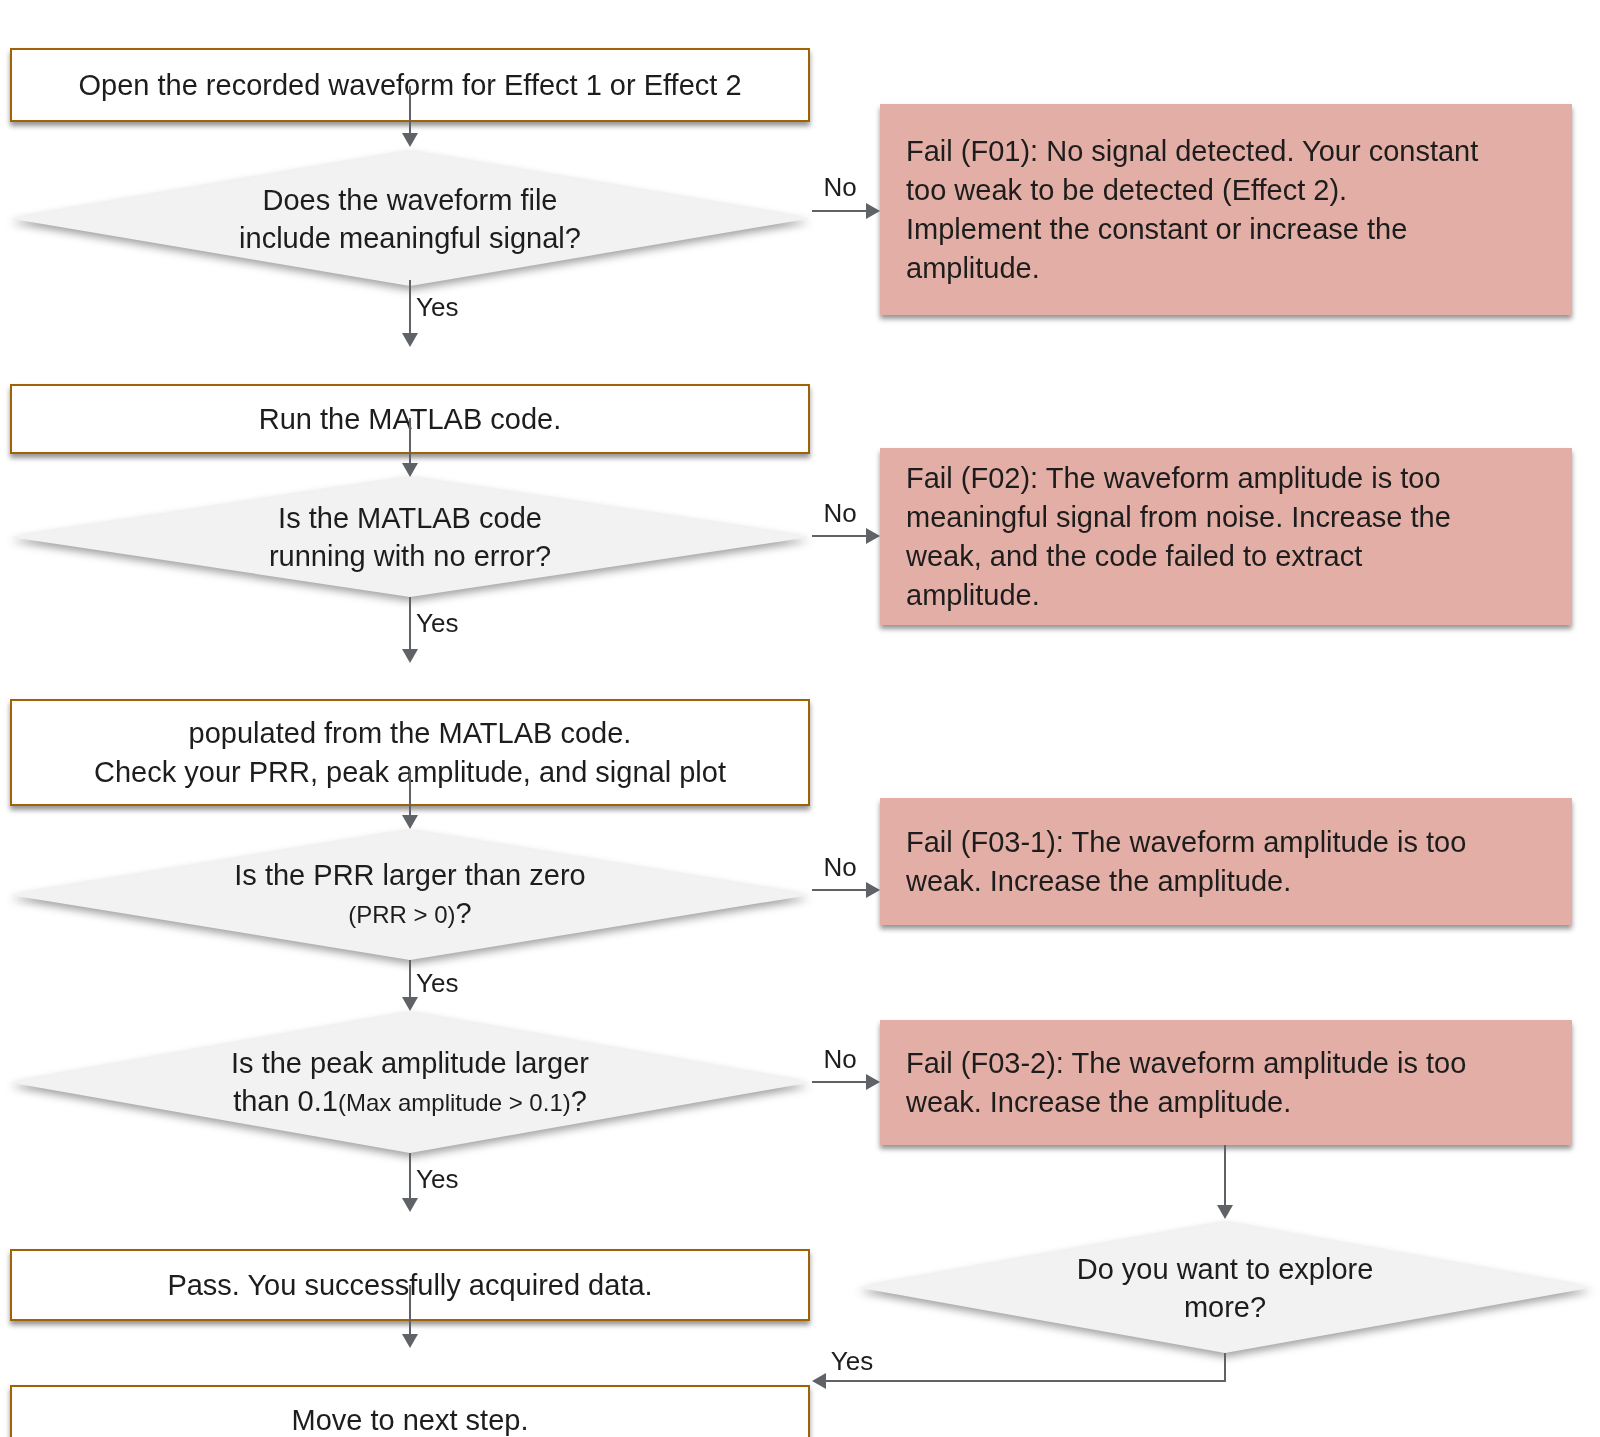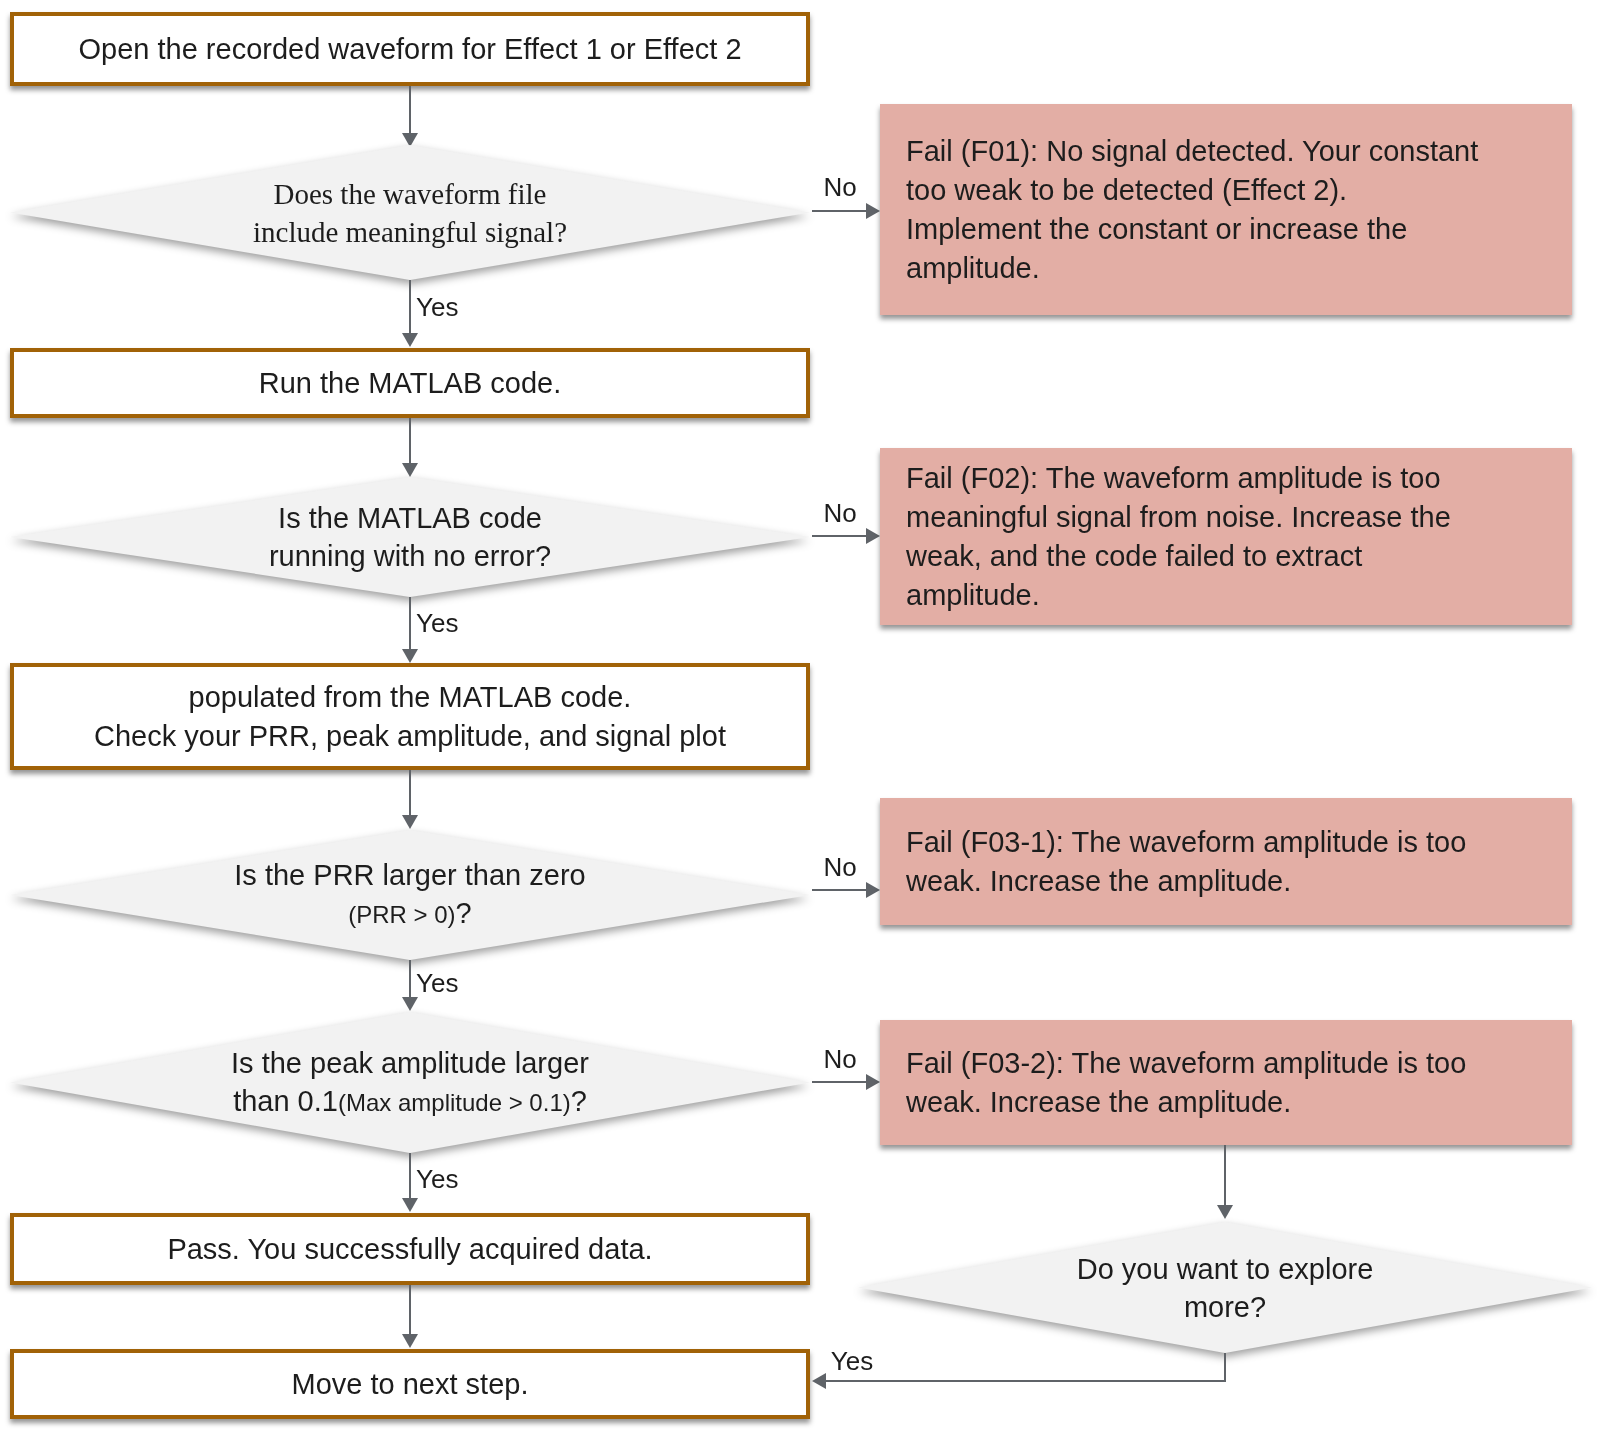--- a/index.html
+++ b/index.html
@@ -8,29 +8,30 @@
     width: 1600px;
     height: 1437px;
     background: #ffffff;
     font-family: "Liberation Sans", sans-serif;
     color: var(--text, #1d1d1d);
     overflow: hidden;
   }
   .pbox {
     position: absolute;
     background: var(--box-bg, #ffffff);
-    border: 4px solid #a16207;
+    border: 2px solid #a16207;
     box-shadow: 0 4px 5px rgba(0,0,0,0.42);
     display: flex;
     align-items: center;
     justify-content: center;
     text-align: center;
     font-size: 29px;
     line-height: 39px;
     box-sizing: border-box;
+    margin-top: 36px;
   }
   .dwrap {
     position: absolute;
     filter: drop-shadow(0 4px 4px rgba(0,0,0,0.38));
   }
   .diamond {
     width: 100%;
     height: 100%;
     background: var(--shape-bg, #f2f2f2);
     clip-path: polygon(50% 0, 100% 50%, 50% 100%, 0 50%);
@@ -91,21 +92,21 @@
 
 <div id="canvas">
 
   <div class="pbox" style="left:10px; top:12px; width:800px; height:74px;">
     <span>Open the recorded waveform for Effect 1 or Effect 2</span>
   </div>
 
   <div class="vline" style="left:409px; top:86px; height:48px;"></div>
   <div class="head-down" style="left:402px; top:133px;"></div>
 
-  <div class="dwrap" style="left:10px; top:145px; width:800px; height:135px;font-family:Liberation Serif, serif;">
+  <div class="dwrap" style="left:10px; top:151px; width:800px; height:135px;">
     <div class="diamond">
       <span class="bl">Does the waveform file</span>
       <span class="bl">include meaningful signal?</span>
     </div>
   </div>
 
   <span class="edge-label" style="left:810px; top:172px;">No</span>
   <div class="hline" style="left:812px; top:210px; width:54px;"></div>
   <div class="head-right" style="left:866px; top:203px;"></div>
 

